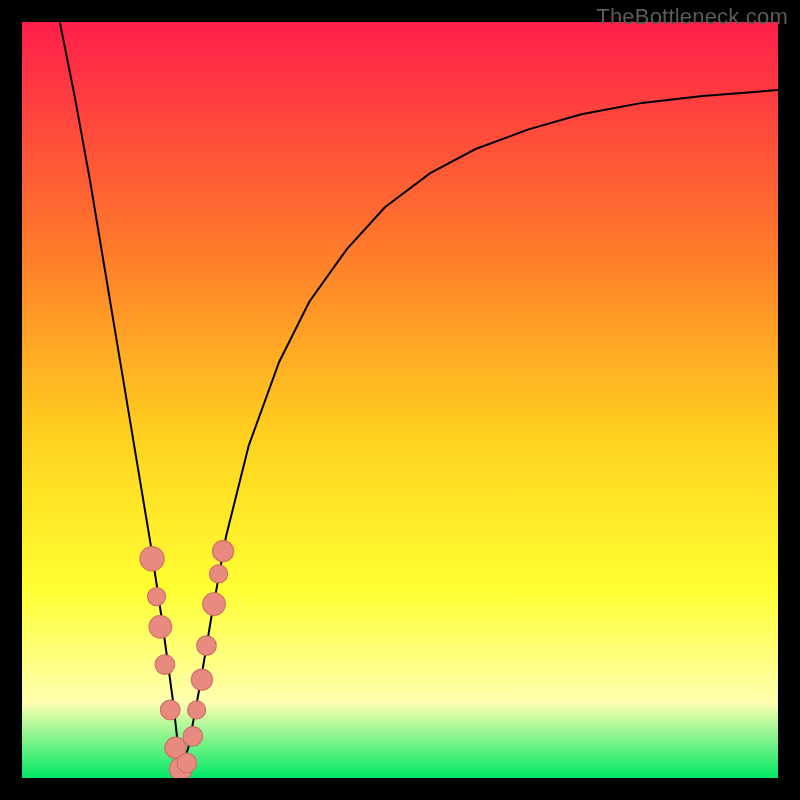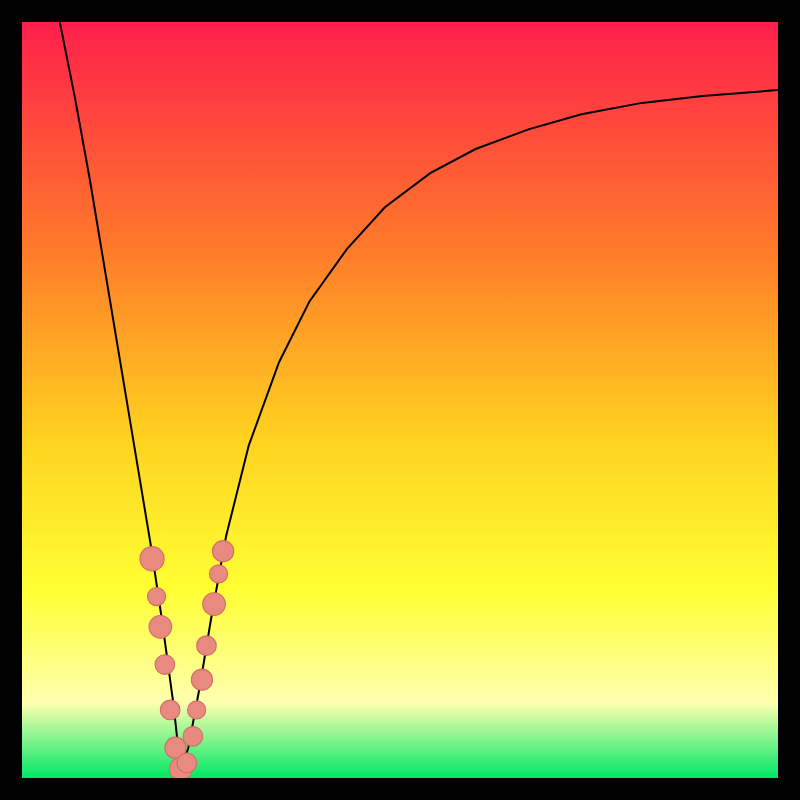--- a/index.html
+++ b/index.html
@@ -65,13 +65,14 @@
           <circle cx="22.6" cy="94.5" r="1.3" fill="#e98a80" stroke="#cf6f65" stroke-width="0.15"></circle>
           <circle cx="23.1" cy="91" r="1.2" fill="#e98a80" stroke="#cf6f65" stroke-width="0.15"></circle>
           <circle cx="23.8" cy="87" r="1.4" fill="#e98a80" stroke="#cf6f65" stroke-width="0.15"></circle>
           <circle cx="24.4" cy="82.5" r="1.3" fill="#e98a80" stroke="#cf6f65" stroke-width="0.15"></circle>
           <circle cx="25.4" cy="77" r="1.5" fill="#e98a80" stroke="#cf6f65" stroke-width="0.15"></circle>
           <circle cx="26" cy="73" r="1.2" fill="#e98a80" stroke="#cf6f65" stroke-width="0.15"></circle>
           <circle cx="26.6" cy="70" r="1.4" fill="#e98a80" stroke="#cf6f65" stroke-width="0.15"></circle>
         </g>
     </svg>
   </div>
+  <div class="watermark">TheBottleneck.com</div>
 </div>
 
 </body></html>

